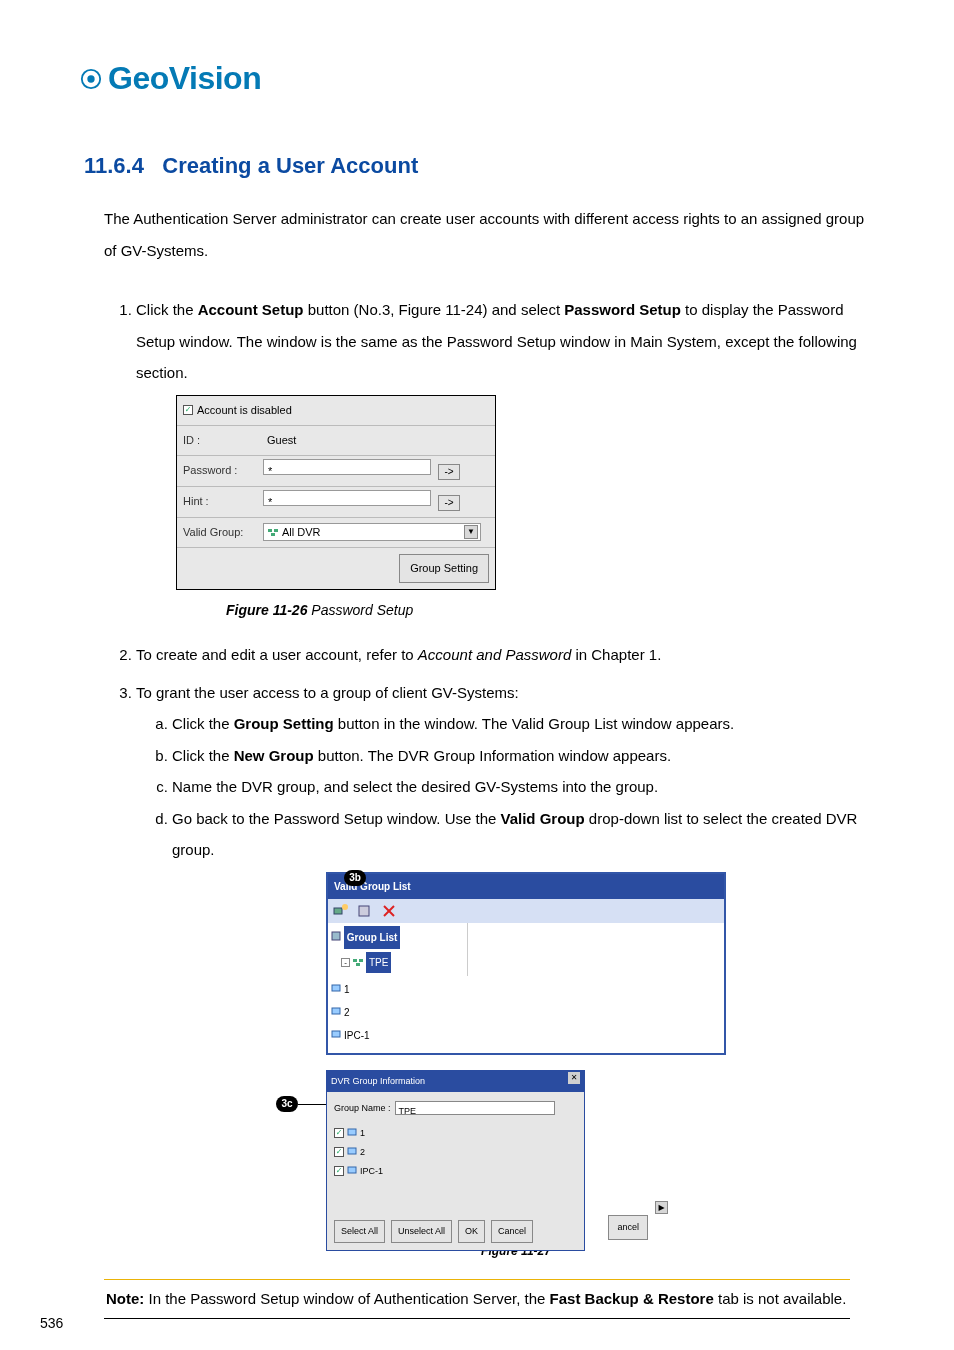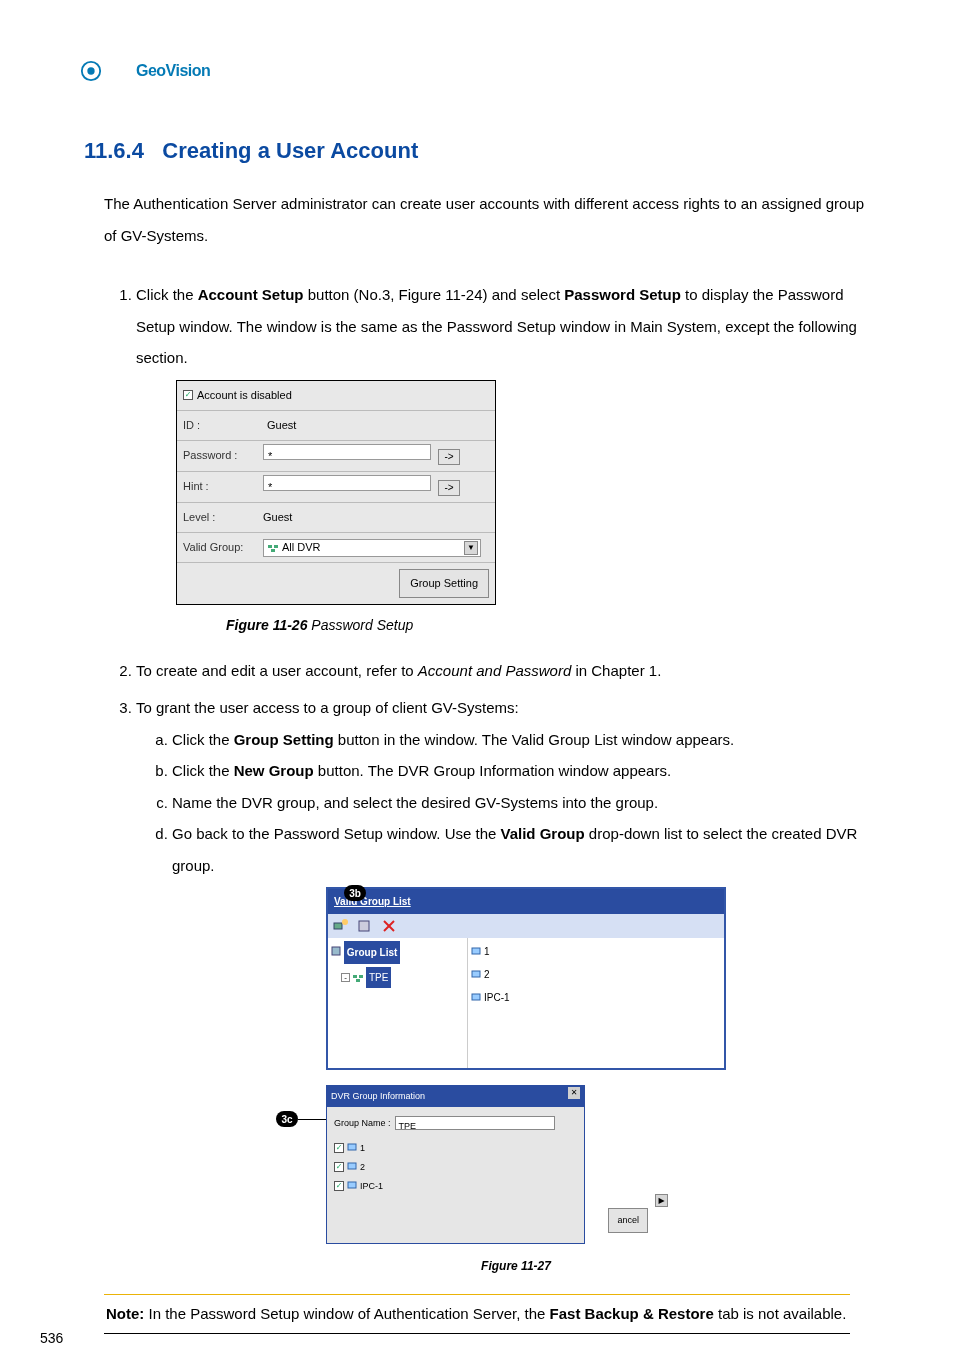--- a/index.html
+++ b/index.html
@@ -20,25 +20,24 @@
     display: flex;
     align-items: center;
     gap: 6px;
     margin-bottom: 56px;
   }
   .eye-icon {
     width: 22px;
     height: 22px;
   }
   .brand {
-    font-size: 16px;
+    font-size: 32px;
     font-weight: bold;
     color: #047ab5;
     letter-spacing: -0.5px;
-    margin-left: 28px;
   }
   .section-title {
     color: #0b4aa1;
     font-size: 22px;
     font-weight: bold;
     margin-bottom: 24px;
     font-family: Arial, sans-serif;
     padding-left: 4px;
     margin-top: 20px;
   }
@@ -180,36 +179,36 @@
     margin-left: 40px;
     font-size: 10px;
     background: #fff;
   }
   .vg-title {
     background: #2a4ca0;
     color: #fff;
     padding: 2px 6px;
     font-size: 10px;
     font-weight: bold;
-    text-decoration: underline;
   }
   .vg-toolbar {
     background: #d6e0f4;
     padding: 3px 4px;
     display: flex;
     gap: 6px;
   }
   .vg-toolbar .tb-btn {
     width: 18px; height: 18px;
     display: flex; align-items: center; justify-content: center;
     border: 1px solid transparent;
   }
   .vg-body {
     display: flex;
     height: 130px;
+    flex-direction: column;
   }
   .vg-tree {
     width: 140px;
     border-right: 1px solid #ccc;
     padding: 3px;
   }
   .vg-tree-root {
     background: #2a4ca0;
     color: #fff;
     font-weight: bold;
@@ -383,24 +382,20 @@
             </td>
           </tr>
           <tr>
             <td class="label">Hint :</td>
             <td>
               <span class="input-cell" style="width:168px;">*</span>
               <span class="small-btn">-&gt;</span>
             </td>
           </tr>
           <tr>
-            <td class="label">Level :</td>
-            <td><span>Guest</span></td>
-          </tr>
-          <tr>
             <td class="label">Valid Group:</td>
             <td>
               <div class="dropdown">
                 <svg class="host-icon" viewBox="0 0 10 10">
                       <rect x="0" y="2" width="4" height="3" fill="#4a7"></rect>
                       <rect x="6" y="2" width="4" height="3" fill="#4a7"></rect>
                       <rect x="3" y="6" width="4" height="3" fill="#4a7"></rect>
                     </svg>
                 <span>All DVR</span>
                 <span class="dd-arrow">▼</span>
@@ -532,20 +527,26 @@
                 <span>2</span>
               </div>
               <div class="chk-item">
                 <span class="chk">✓</span>
                 <svg class="host-icon" viewBox="0 0 10 10">
                     <rect x="1" y="1" width="8" height="6" fill="#9cf" stroke="#36a"></rect>
                   </svg>
                 <span>IPC-1</span>
               </div>
             </div>
+            <div class="dvr-btns">
+              <span class="btn">Select All</span>
+              <span class="btn">Unselect All</span>
+              <span class="btn">OK</span>
+              <span class="btn">Cancel</span>
+            </div>
           </div>
           <span class="cancel-right">ancel</span>
           <span class="scroll-right">▶</span>
         </div>
 
         <div style="height:180px;"></div>
       </div>
 
       <div class="fig-caption-center">Figure 11-27</div>
     </li>

